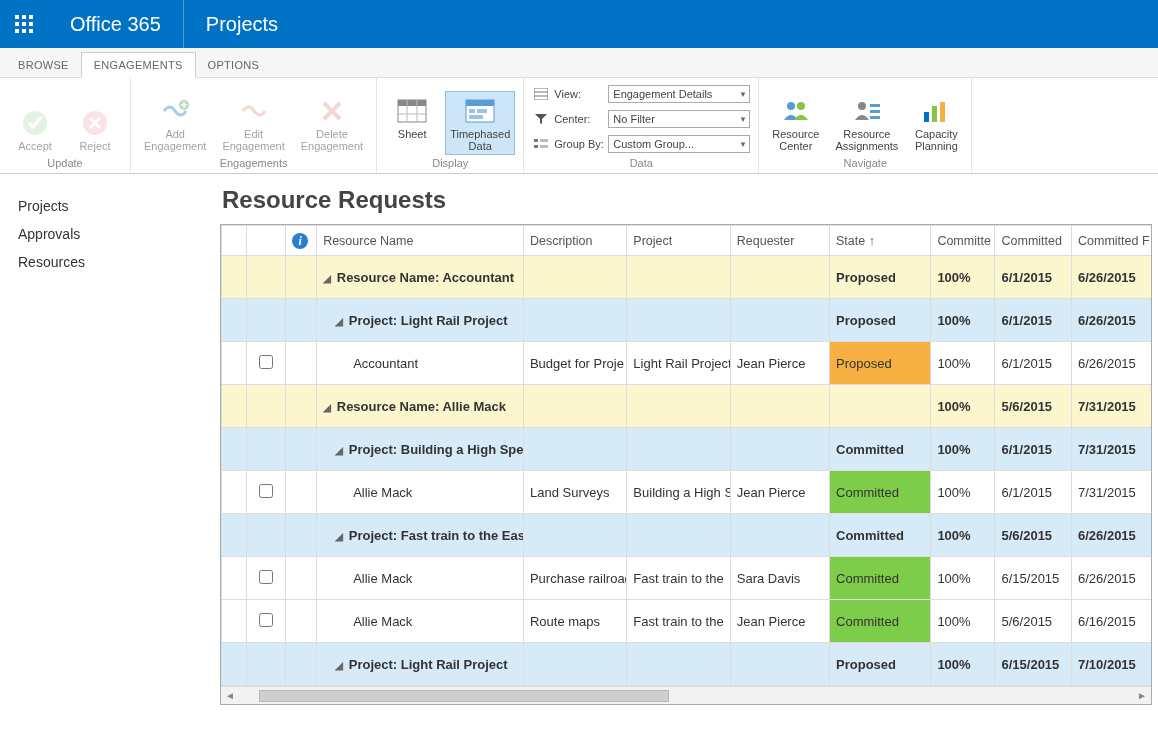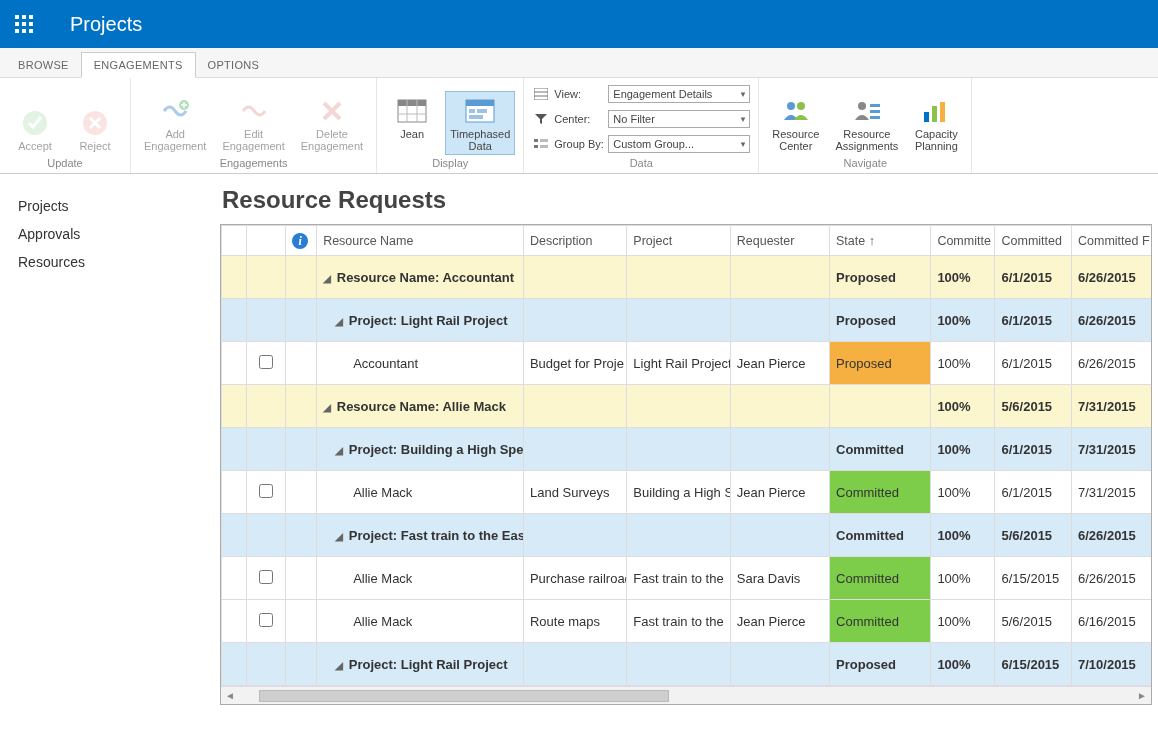--- a/index.html
+++ b/index.html
@@ -71,20 +71,21 @@
           <rect x="14" width="4" height="4"></rect>
           <rect y="7" width="4" height="4"></rect>
           <rect x="7" y="7" width="4" height="4"></rect>
           <rect x="14" y="7" width="4" height="4"></rect>
           <rect y="14" width="4" height="4"></rect>
           <rect x="7" y="14" width="4" height="4"></rect>
           <rect x="14" y="14" width="4" height="4"></rect>
         </g>
       </svg>
   </div>
+  <div class="brand">Office 365</div>
   <div class="apptitle">Projects</div>
 </div>
 
 <div class="tabbar">
   <div class="tab">BROWSE</div>
   <div class="tab active">ENGAGEMENTS</div>
   <div class="tab">OPTIONS</div>
 </div>
 
 <div class="ribbon">
@@ -152,21 +153,21 @@
       <div class="rbtn">
         <div class="icon">
             <svg width="30" height="24">
               <rect x="1" y="1" width="28" height="22" fill="#fff" stroke="#888"></rect>
               <rect x="1" y="1" width="28" height="6" fill="#888"></rect>
               <line x1="10" y1="1" x2="10" y2="23" stroke="#bbb"></line>
               <line x1="20" y1="1" x2="20" y2="23" stroke="#bbb"></line>
               <line x1="1" y1="15" x2="29" y2="15" stroke="#bbb"></line>
             </svg>
           </div>
-        <div class="txt">Jean</div>
+        <div class="txt">Sheet</div>
       </div>
       <div class="rbtn sel">
         <div class="icon">
             <svg width="30" height="24">
               <rect x="1" y="1" width="28" height="22" fill="#fff" stroke="#5b9bd5"></rect>
               <rect x="1" y="1" width="28" height="6" fill="#5b9bd5"></rect>
               <rect x="4" y="10" width="6" height="4" fill="#9cc3e4"></rect>
               <rect x="12" y="10" width="10" height="4" fill="#9cc3e4"></rect>
               <rect x="4" y="16" width="14" height="4" fill="#9cc3e4"></rect>
             </svg>

